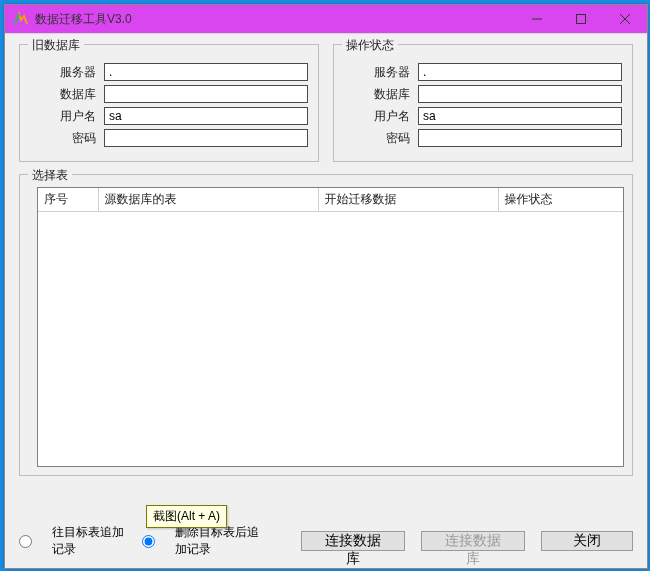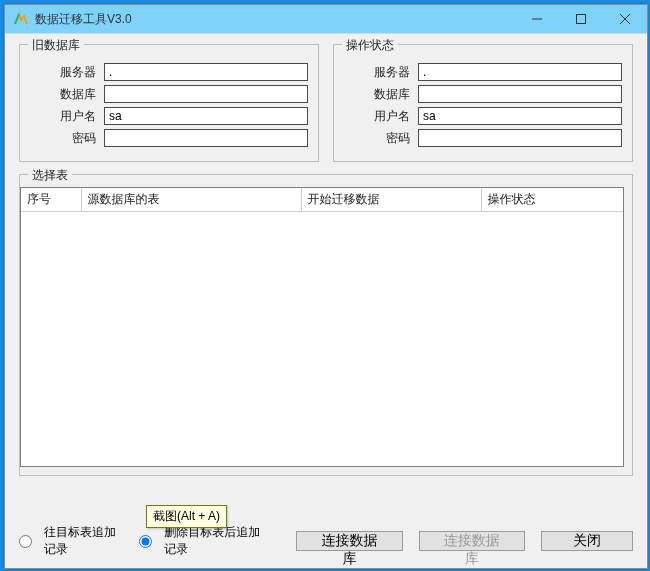--- a/index.html
+++ b/index.html
@@ -1,43 +1,43 @@
 <!DOCTYPE html>
 <html><head>
 <meta charset="utf-8">
 <style>
   html,body{margin:0;padding:0;font-family:"Microsoft YaHei","SimSun",Arial,sans-serif;font-size:12px;background:#1b8ee6;}
   .desktop{width:650px;height:571px;background:#1b8ee6;position:relative;overflow:hidden;}
   .window{position:absolute;left:4px;top:4px;width:642px;height:563px;background:#f0f0f0;border:1px solid #8a8a8a;box-shadow:0 0 4px rgba(0,0,0,.25);}
   
-  .titlebar{height:28px;background:#7dd3fc;display:flex;align-items:center;border-bottom:1px solid #d9d9d9;}
+  .titlebar{height:28px;background:#d946ef;display:flex;align-items:center;border-bottom:1px solid #d9d9d9;}
   .titlebar .icon{width:16px;height:16px;margin:0 6px 0 8px;position:relative;}
   .titlebar .icon svg{display:block;}
   .titlebar .title{flex:1;color:#333;font-size:12px;}
   .win-btns{display:flex;height:100%;}
   .win-btn{width:44px;height:100%;display:flex;align-items:center;justify-content:center;color:#555;}
   
   .client{position:absolute;left:0;right:0;top:29px;bottom:0;border-radius:26px;}
   .row-groups{display:flex;gap:14px;padding:10px 14px 6px 14px;}
   
   .group{flex:1;border:1px solid #bdbdbd;position:relative;padding:14px 10px 10px 10px;background:#f0f0f0;}
   .group .legend{position:absolute;top:-8px;left:8px;background:#f0f0f0;padding:0 4px;color:#222;}
   .field{display:flex;align-items:center;margin:4px 0;}
   .field .lbl{width:66px;text-align:right;margin-right:8px;color:#222;}
   .field input{flex:1;height:18px;border:1px solid #4a4a4a;background:#fff;font-size:12px;padding:0 4px;font-family:inherit;box-sizing:border-box;}
   
-  .group-wide{margin:6px 14px 0 14px;border:1px solid #bdbdbd;position:relative;padding:12px 8px 8px 0;background:#f0f0f0;}
+  .group-wide{margin:6px 14px 0 14px;border:1px solid #bdbdbd;position:relative;padding:12px 8px 8px 17px;background:#f0f0f0;}
   .group-wide .legend{position:absolute;top:-8px;left:8px;background:#f0f0f0;padding:0 4px;color:#222;}
   .table-wrap{border:1px solid #7f7f7f;background:#fff;height:278px;overflow:auto;}
   table{border-collapse:collapse;width:100%;table-layout:fixed;}
   th{font-weight:normal;text-align:left;background:#fff;border-right:1px solid #cfcfcf;border-bottom:1px solid #cfcfcf;padding:3px 6px;color:#222;height:18px;box-sizing:border-box;}
   th:last-child{border-right:none;}
   
   .bottom{position:absolute;left:0;right:0;bottom:0;padding:8px 14px 10px 14px;display:flex;align-items:center;gap:16px;}
-  .radio{display:flex;align-items:center;gap:12px;color:#000;}
+  .radio{display:flex;align-items:center;gap:20px;color:#000;}
   .radio input{margin:0;}
   .spacer{flex:1;}
   .btn{min-width:92px;height:20px;border:1px solid #9a9a9a;background:#e1e1e1;color:#000;font-size:14px;font-family:inherit;padding:0 22px;cursor:pointer;}
   .btn[disabled]{color:#9a9a9a;cursor:default;}
   
   .tooltip{position:absolute;left:141px;top:500px;border:1px solid #7a7a00;background:#ffffe1;padding:2px 6px;color:#000;font-size:12px;box-shadow:1px 1px 2px rgba(0,0,0,.2);}
 </style>
 </head>
 <body>
 <div class="desktop">

